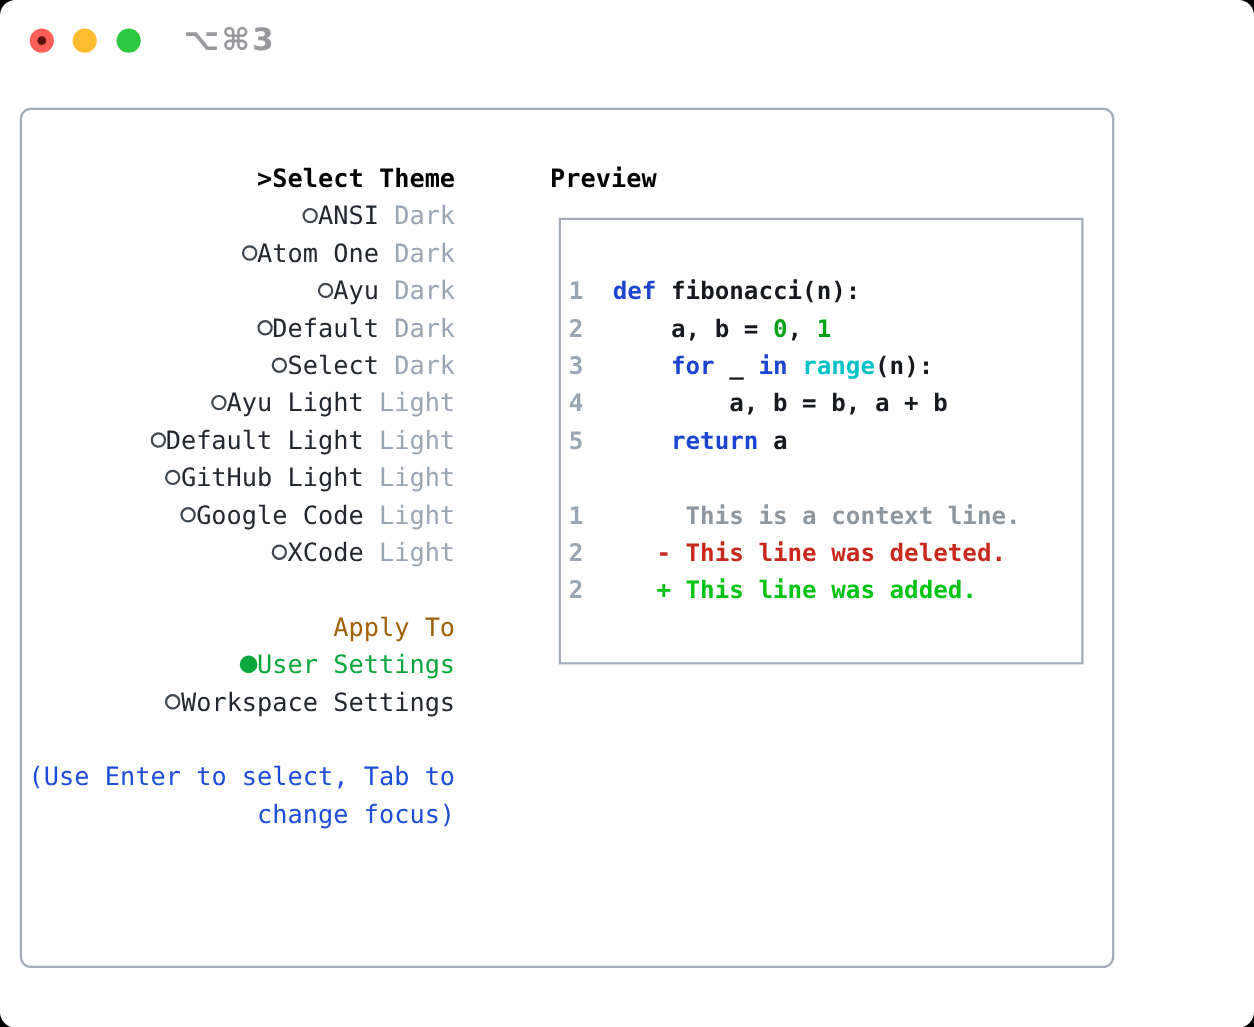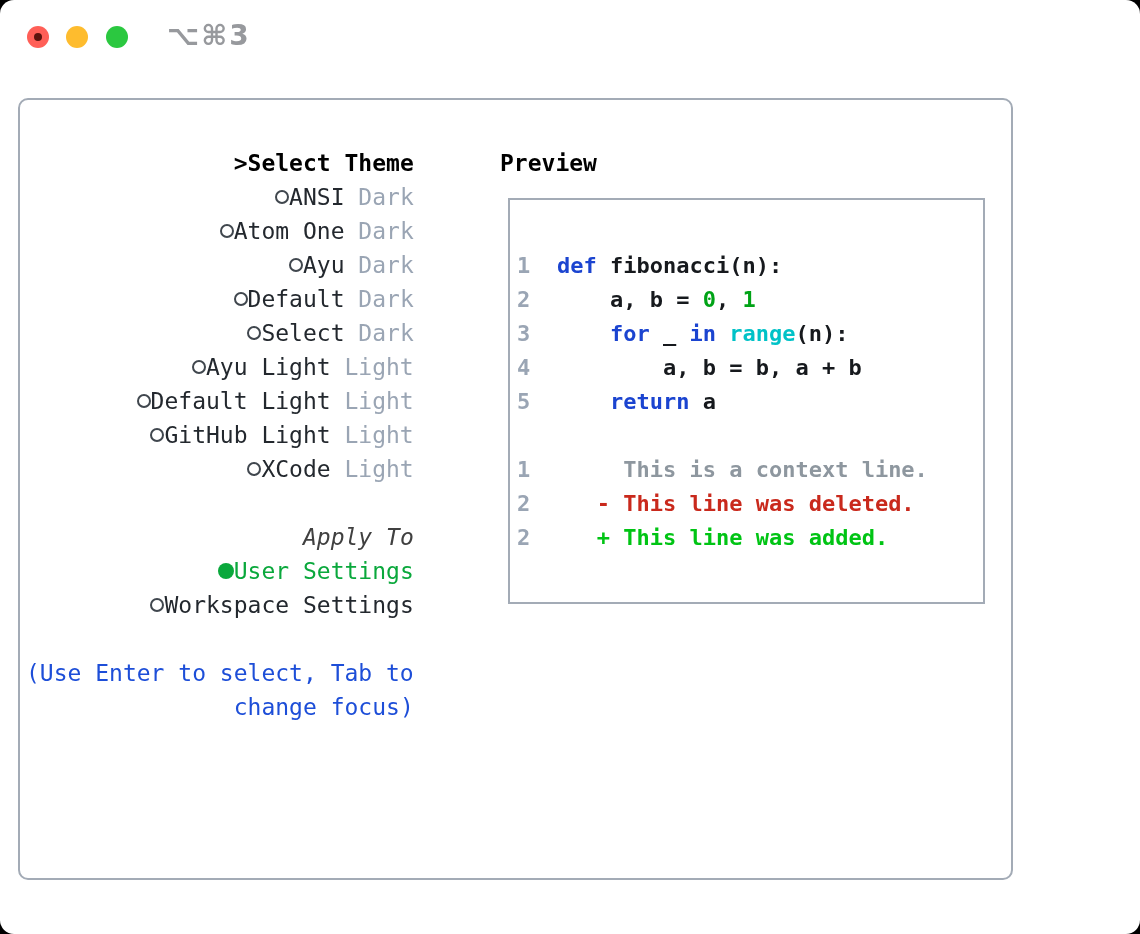--- a/index.html
+++ b/index.html
@@ -22,21 +22,21 @@
   
   .main-box { position:absolute; left:18px; top:98px; width:995px; height:782px;
               box-sizing:border-box; border:2px solid #a3abb6; border-radius:10px; }
   .left-col  { position:absolute; left:6px;  top:46px;text-align:right; }
   .right-col { position:absolute; left:480px; top:46px; }
   .row { height:34px; line-height:34px; font-size:23px; white-space:nowrap; }
   .spacer { height:34px; }
   .marker { display:inline-block; width:29px; }
   .prompt { font-weight:bold; color:#000; }
   .panel-title { font-weight:bold; color:#000; }
-  .section-title { color:#404040;font-style:italic; }
+  .section-title { color:#a16207; }
   .circle { display:inline-block; width:14px; height:14px; box-sizing:border-box;
             border:2.5px solid #40474e; border-radius:50%; vertical-align:middle;
             margin-top:-3px; }
   .circle.filled { width:16px; height:16px; border:none; background:#0aa83c; }
   .theme-name { color:#23282e; }
   .selected .theme-name, .selected .apply-name { color:#0aa83c; }
   .apply-name { color:#23282e; }
   .tag { color:#9aa5b4; }
   .help-line { color:#1d4ed8; }
   
@@ -76,20 +76,21 @@
 
       <div id="theme-list">
           <div class="row theme-row"><span class="marker"><span class="circle"></span></span><span class="theme-name">ANSI</span> <span class="tag">Dark</span></div>
           <div class="row theme-row"><span class="marker"><span class="circle"></span></span><span class="theme-name">Atom One</span> <span class="tag">Dark</span></div>
           <div class="row theme-row"><span class="marker"><span class="circle"></span></span><span class="theme-name">Ayu</span> <span class="tag">Dark</span></div>
           <div class="row theme-row"><span class="marker"><span class="circle"></span></span><span class="theme-name">Default</span> <span class="tag">Dark</span></div>
           <div class="row theme-row"><span class="marker"><span class="circle"></span></span><span class="theme-name">Select</span> <span class="tag">Dark</span></div>
           <div class="row theme-row"><span class="marker"><span class="circle"></span></span><span class="theme-name">Ayu Light</span> <span class="tag">Light</span></div>
           <div class="row theme-row"><span class="marker"><span class="circle"></span></span><span class="theme-name">Default Light</span> <span class="tag">Light</span></div>
           <div class="row theme-row"><span class="marker"><span class="circle"></span></span><span class="theme-name">GitHub Light</span> <span class="tag">Light</span></div>
+          <div class="row theme-row"><span class="marker"><span class="circle"></span></span><span class="theme-name">Google Code</span> <span class="tag">Light</span></div>
           <div class="row theme-row"><span class="marker"><span class="circle"></span></span><span class="theme-name">XCode</span> <span class="tag">Light</span></div>
         </div>
 
       <div class="spacer"></div>
 
       <div class="row">
         <span class="marker"></span><span class="section-title">Apply To</span>
       </div>
 
       <div id="apply-list">

